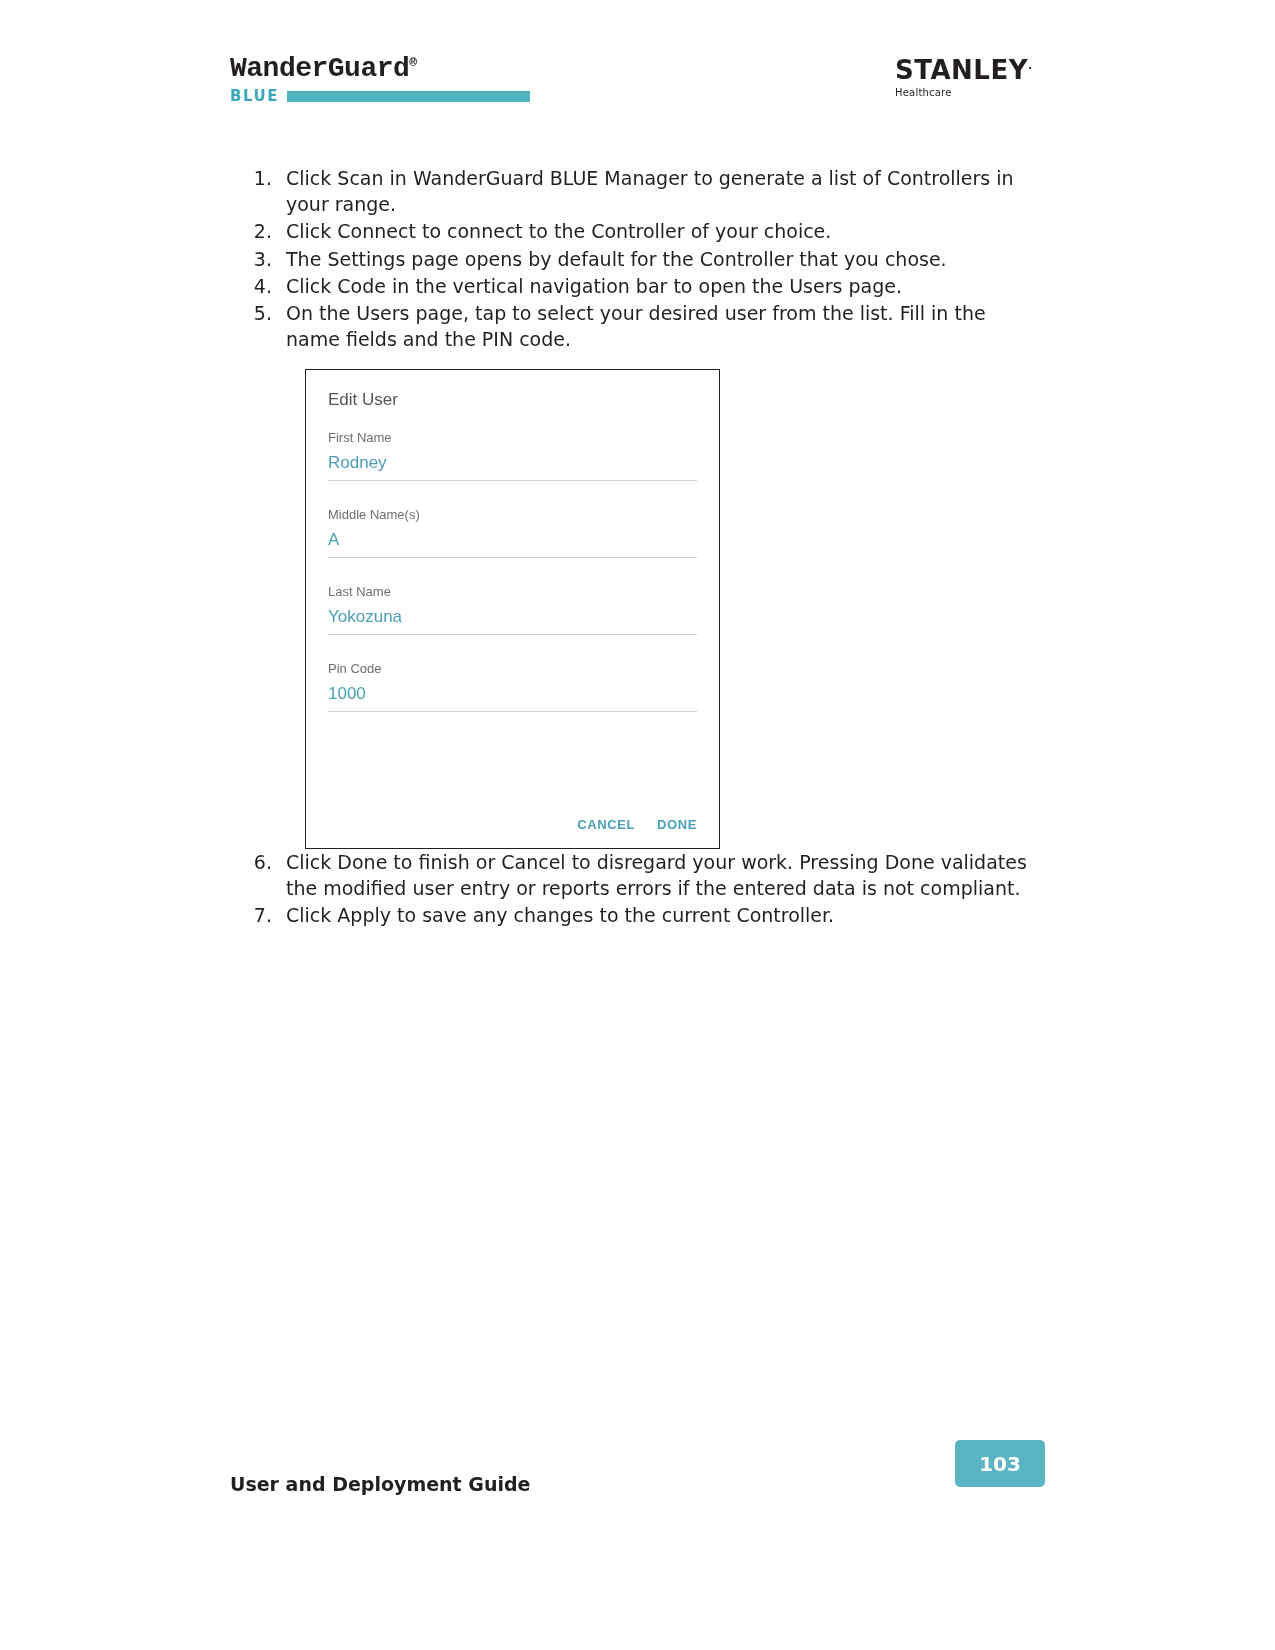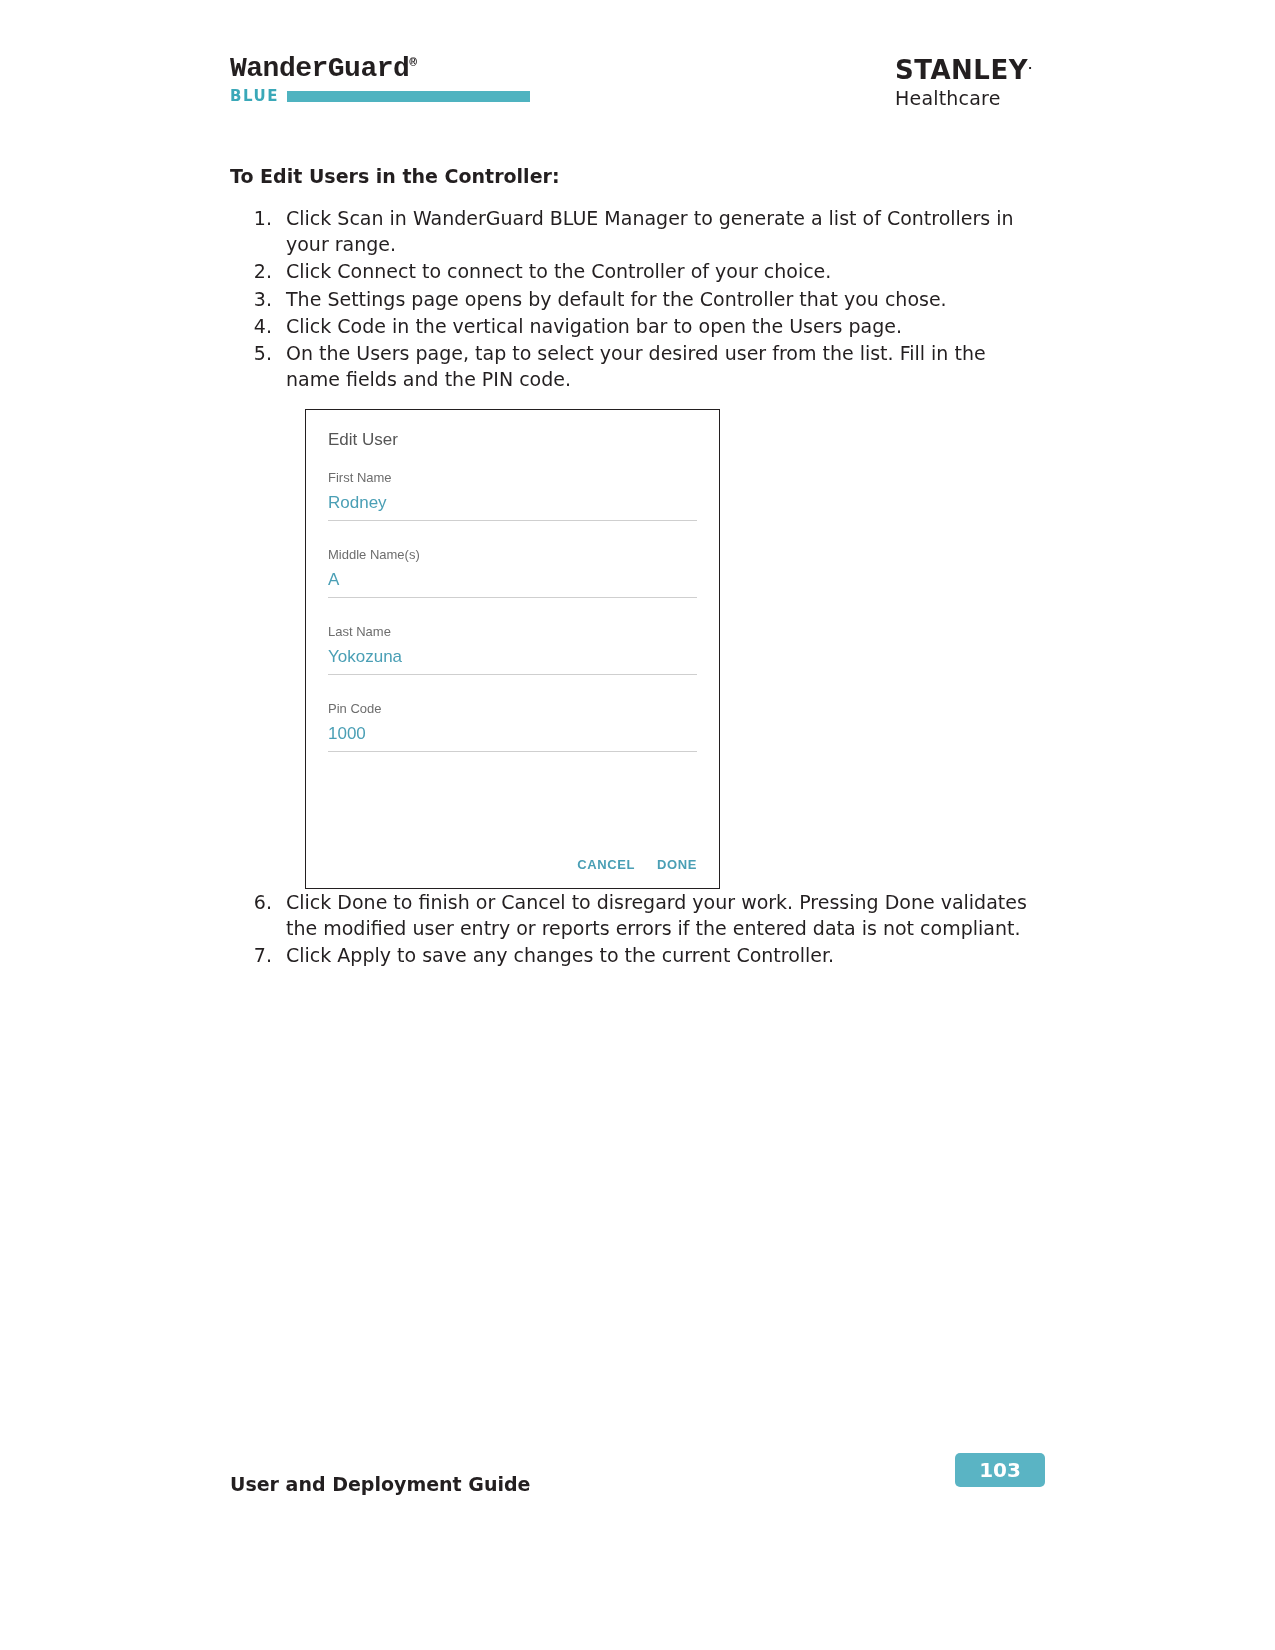--- a/index.html
+++ b/index.html
@@ -74,21 +74,21 @@
     letter-spacing: 0.5px;
     color: #231f20;
     line-height: 1;
     white-space: nowrap;
   }
   .brand-stanley .reg {
     font-size: 11px;
     vertical-align: super;
   }
   .brand-healthcare {
-    font-size: 19px;
+    font-size: 10px;
     color: #231f20;
     margin-top: 4px;
     letter-spacing: 0.2px;
   }
 
   
   .content {
     position: absolute;
     top: 165px;
     left: 230px;
@@ -190,21 +190,21 @@
   }
   .page-badge {
     position: absolute;
     right: 0;
     bottom: 8px;
     background: #5ab4c4;
     color: #ffffff;
     font-size: 20px;
     font-weight: bold;
     width: 90px;
-    height: 34px;
+    height: 47px;
     border-radius: 5px;
     display: flex;
     align-items: center;
     justify-content: center;
   }
 </style>
 </head>
 <body>
 
 <div class="page-header">
@@ -220,21 +220,20 @@
   <div class="brand-right">
     <div class="brand-stanley">
       <span>STANLEY</span><span class="reg">.</span>
     </div>
     <div class="brand-healthcare">Healthcare</div>
   </div>
 </div>
 
 <div class="content">
 
-  <h1 class="section-title">To Edit Users in the Controller:</h1>
 
   <ol class="steps" id="steps1">
       <li>Click <b>Scan</b> in WanderGuard BLUE Manager to generate a list of Controllers in your range.</li>
       <li>Click <b>Connect</b> to connect to the Controller of your choice.</li>
       <li>The Settings page opens by default for the Controller that you chose.</li>
       <li>Click <b>Code</b> in the vertical navigation bar to open the Users page.</li>
       <li>On the Users page, tap to select your desired user from the list. Fill in the name fields and the PIN code.</li>
     </ol>
 
   <div class="dialog-wrap">

